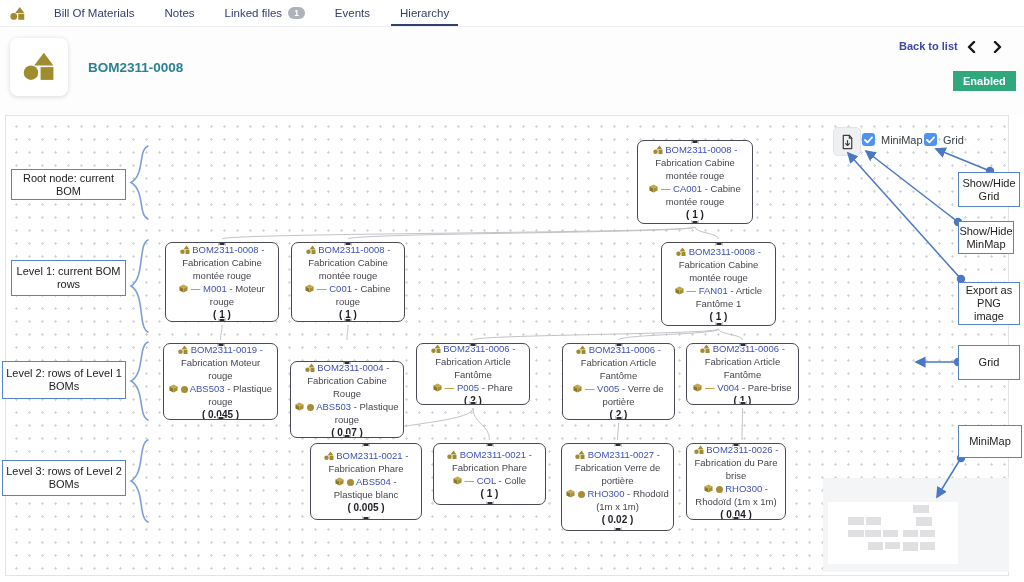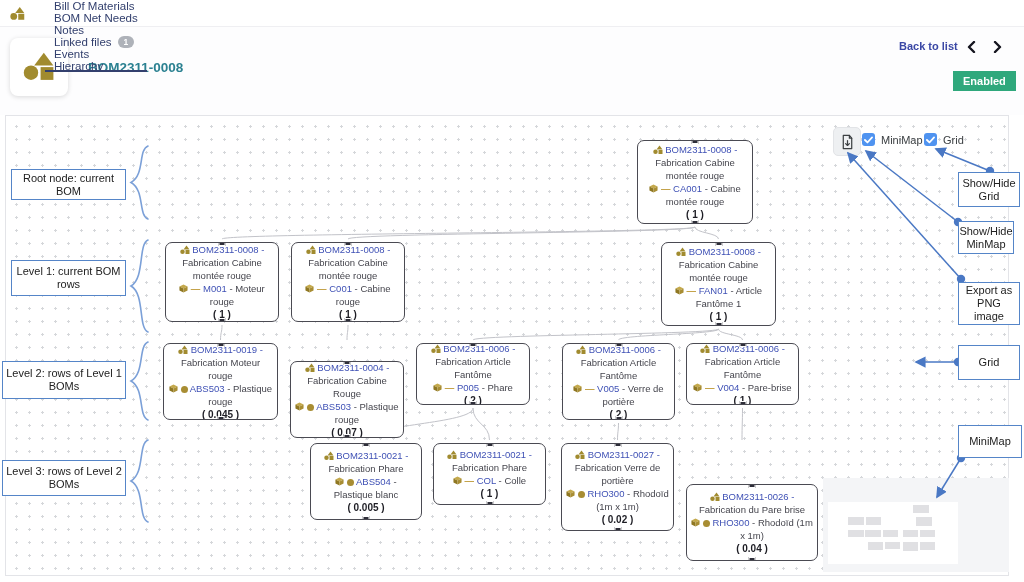--- a/index.html
+++ b/index.html
@@ -61,26 +61,23 @@
 <div id="stage">
 
   <div class="navbar">
     <div class="nav-logo">
       <svg width="15" height="14" viewBox="0 0 20 18" fill="#a18b2f">
         <polygon points="13,1 19,9 7,9"></polygon>
           <circle cx="5" cy="13.5" r="4.5"></circle>
           <rect x="11" y="10" width="8" height="8"></rect>
       </svg>
     </div>
-    <div id="nav-tabs" style="display: flex; flex-direction: column;">
+    <div id="nav-tabs" style="display: flex;">
         <div class="tab">
           <span>Bill Of Materials</span>
-        </div>
-        <div class="tab">
-          <span>BOM Net Needs</span>
         </div>
         <div class="tab">
           <span>Notes</span>
         </div>
         <div class="tab">
           <span>Linked files</span>
           <span class="pill">1</span>
         </div>
         <div class="tab">
           <span>Events</span>
@@ -305,21 +302,21 @@
             <rect x="11" y="10" width="8" height="8"></rect>
           </svg> <a>BOM2311-0027 -</a> <span>Fabrication Verre de portière</span></div>
         <div><svg width="9" height="9" viewBox="0 0 20 20">
             <path d="M10 1 L19 5.5 L10 10 L1 5.5 Z" fill="#c4a94c"></path>
             <path d="M1 5.5 L10 10 L10 19 L1 14.5 Z" fill="#8f7722"></path>
             <path d="M19 5.5 L10 10 L10 19 L19 14.5 Z" fill="#a88d33"></path>
           </svg> <span class="mdot"></span> <a>RHO300</a><span> - Rhodoïd (1m x 1m)</span></div>
         <div class="qty">( 0.02 )</div>
         <span class="handle bottom"></span>
       </div>
-      <div class="flow-node" style="left: 686px; top: 443px; width: 132px; height: 77px; margin-top: 41px;">
+      <div class="flow-node" style="left: 686px; top: 443px; width: 100px; height: 77px;">
         <span class="handle top"></span>
         <div><svg width="10" height="9" viewBox="0 0 20 18" fill="#a18b2f">
             <polygon points="13,1 19,9 7,9"></polygon>
             <circle cx="5" cy="13.5" r="4.5"></circle>
             <rect x="11" y="10" width="8" height="8"></rect>
           </svg> <a>BOM2311-0026 -</a> <span>Fabrication du Pare brise</span></div>
         <div><svg width="9" height="9" viewBox="0 0 20 20">
             <path d="M10 1 L19 5.5 L10 10 L1 5.5 Z" fill="#c4a94c"></path>
             <path d="M1 5.5 L10 10 L10 19 L1 14.5 Z" fill="#8f7722"></path>
             <path d="M19 5.5 L10 10 L10 19 L19 14.5 Z" fill="#a88d33"></path>

